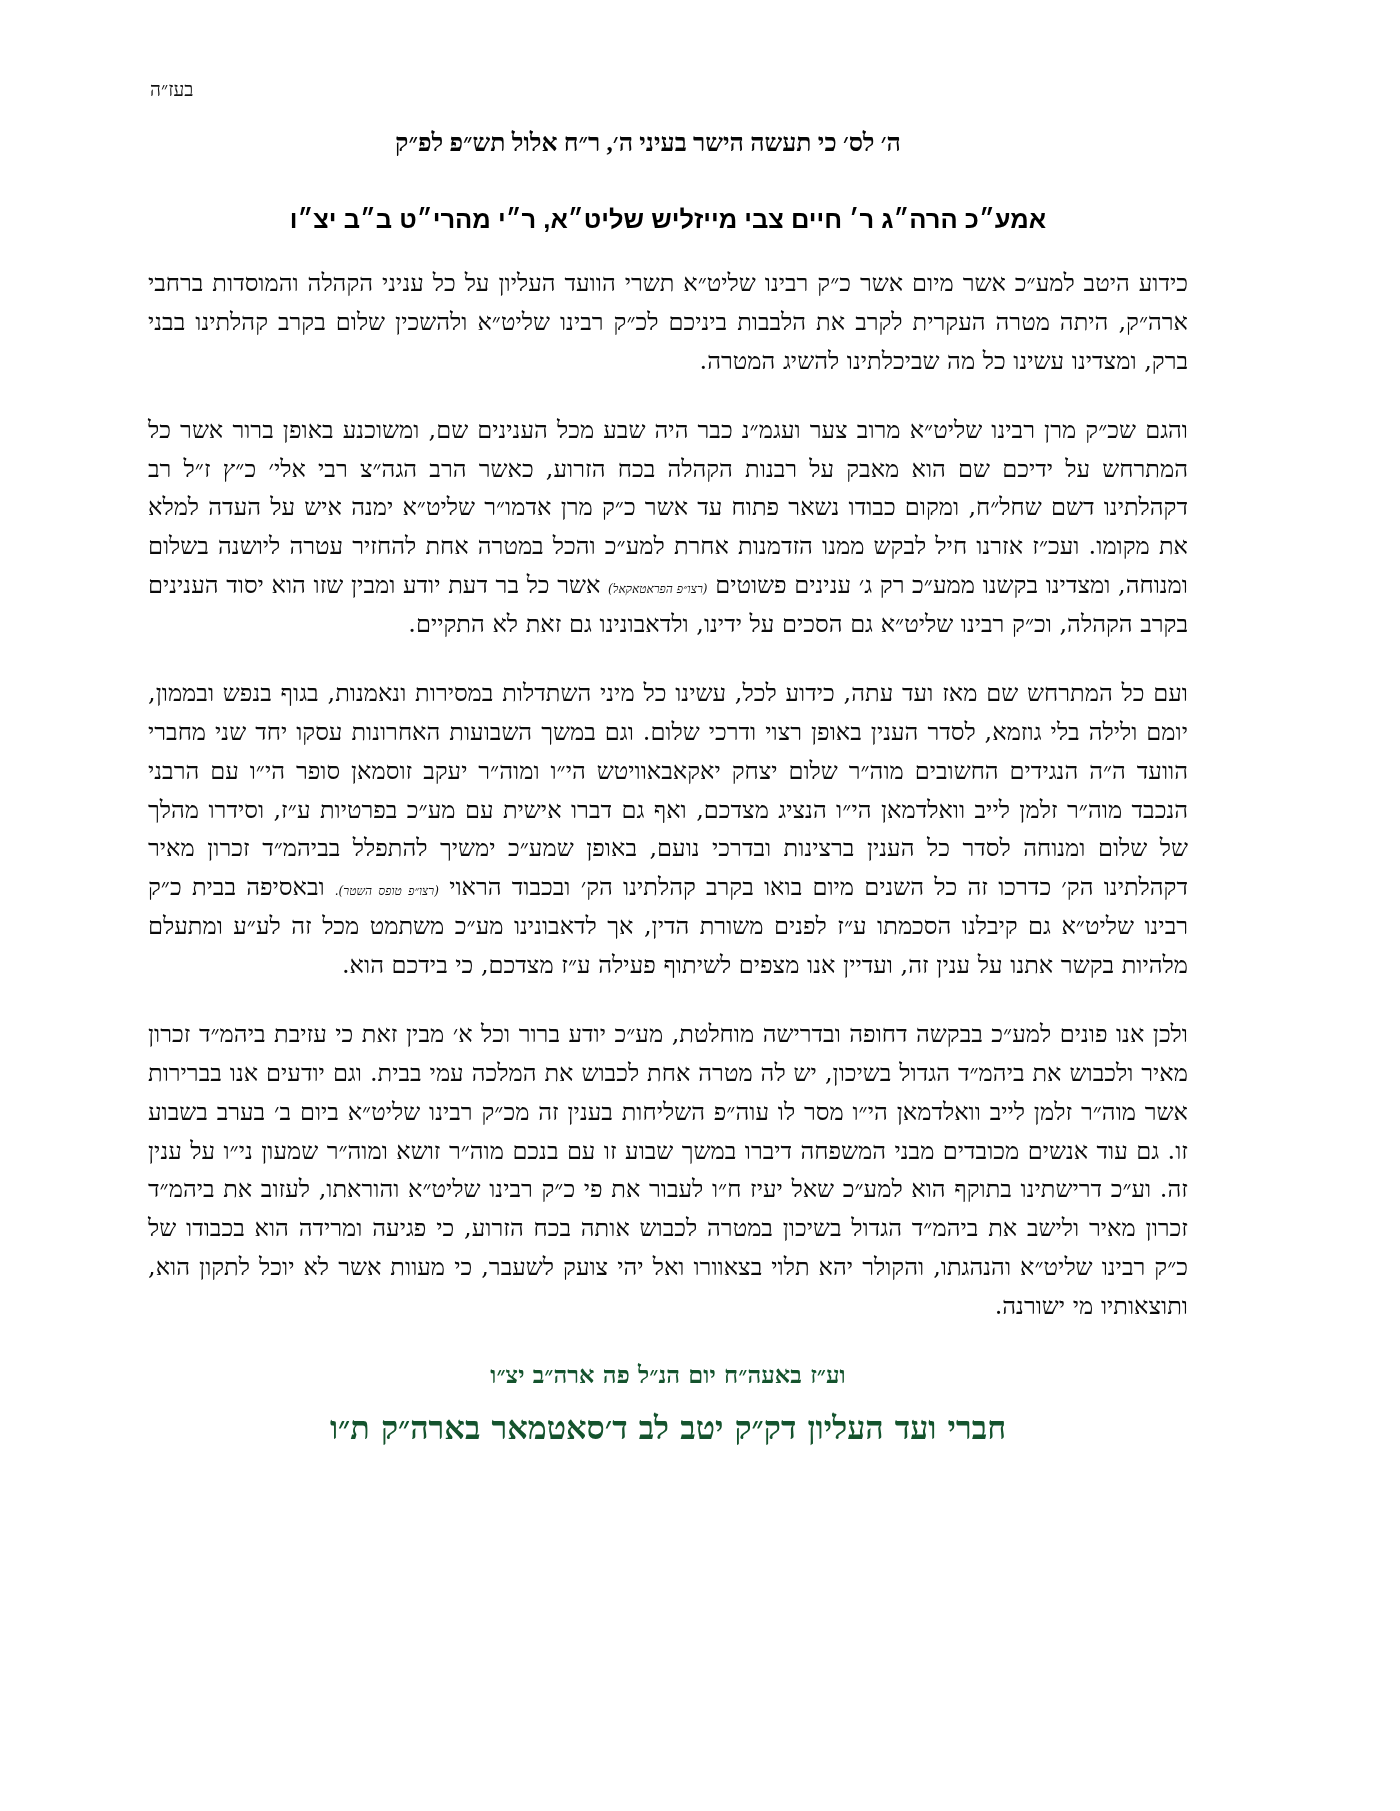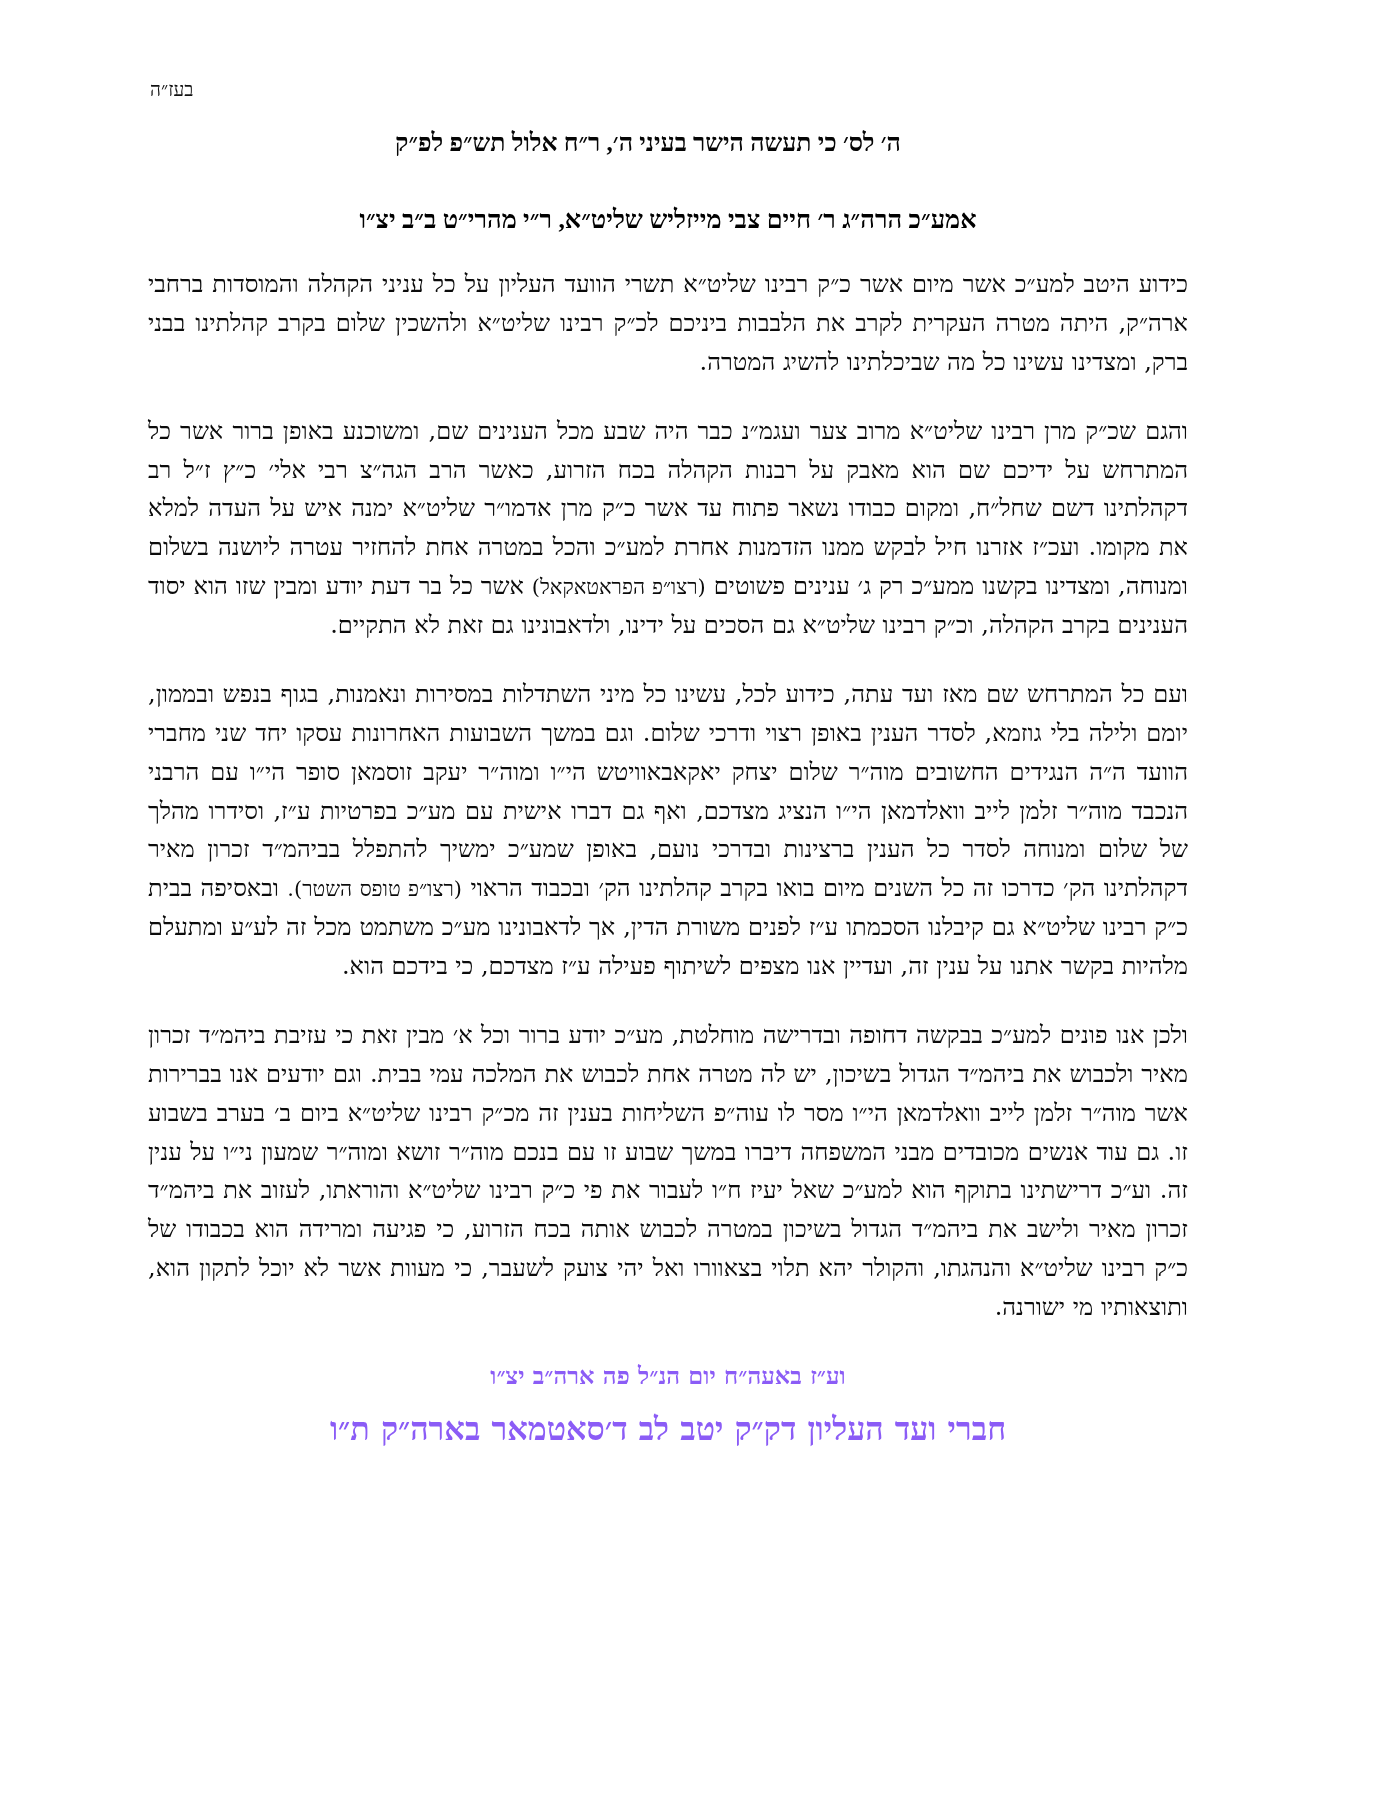--- a/index.html
+++ b/index.html
@@ -44,21 +44,21 @@
     font-family: Liberation Serif, serif;
     font-size: 25px;
     font-weight: 700;
     color: #050505;
     margin: 0 0 48px 0;
     direction: rtl;
     padding-right: 40px;
   }
   .addressee {
     text-align: center;
-    font-family: Liberation Serif, serif;
+    font-family: Liberation Sans, sans-serif;
     font-size: 25.5px;
     font-weight: 700;
     color: #000000;
     margin: 0 0 30px 0;
     direction: rtl;
   }
   p.body-par {
     font-family: "DejaVu Serif", "Liberation Serif", serif;
     font-size: 24px;
     line-height: 1.62;
@@ -66,27 +66,28 @@
     text-align: justify;
     text-justify: inter-word;
     direction: rtl;
     margin: 0 0 30px 0;
     text-indent: 0;
   }
   p.body-par:last-of-type {
     margin-bottom: 26px;
   }
   .small-paren {
-    font-size: 21px;
+    font-size: 12px;
+    font-style: italic;
   }
   .sig {
     font-family: "DejaVu Serif", "Liberation Serif", serif;
     text-align: center;
     direction: rtl;
-    color: #8b5cf6;
+    color: #14532d;
   }
   .sig-line1 {
     font-size: 24px;
     font-weight: 700;
     margin: 34px 0 20px 0;
   }
   .sig-line2 {
     font-size: 32px;
     font-weight: 700;
     margin: 17px 0 0 0;

